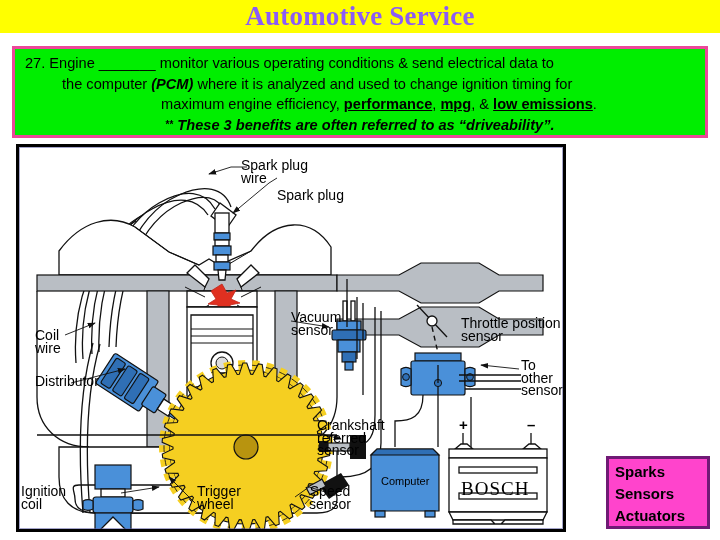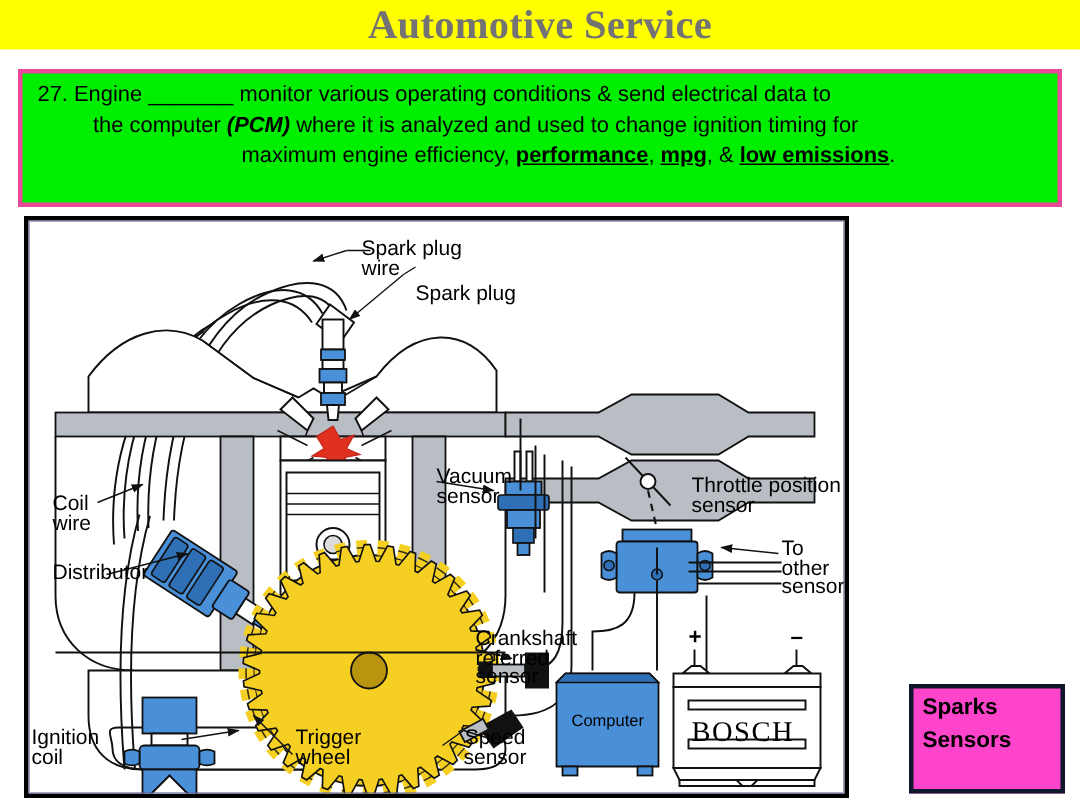--- a/index.html
+++ b/index.html
@@ -25,21 +25,21 @@
   }
   #title-text {
     position: absolute;
     left: 0; top: 1px;
     width: 720px;
     text-align: center;
     font-family: "Liberation Serif", serif;
     font-weight: bold;
     font-size: 27px;
     line-height: 31px;
-    color: #737373;
+    color: #8b5cf6;
     letter-spacing: 0.2px;
     white-space: nowrap;
   }
 
   
   #green-box {
     position: absolute;
     left: 12px; top: 46px;
     width: 696px; height: 92px;
     background: #00ee00;
@@ -98,21 +98,21 @@
     font-size: 19px;
     letter-spacing: 1px;
   }
 
   
   #pink-box {
     position: absolute;
     left: 606px; top: 456px;
     width: 104px; height: 73px;
     background: #ff44cc;
-    border: 3px solid #0f172a;
+    border: 3px solid #701a75;
     padding: 2px 0 0 6px;
   }
   #pink-box .pk {
     display: block;
     font-family: "Liberation Sans", sans-serif;
     font-weight: bold;
     font-size: 15px;
     line-height: 22px;
     color: #000000;
     white-space: nowrap;
@@ -129,20 +129,21 @@
 
   <div id="green-box">
     <div id="green-text">
 
       <span class="ln l1"><span>27.  Engine </span><span>_______</span><span> monitor various operating conditions &amp; send electrical data to</span></span>
 
       <span class="ln l2"><span>the computer </span><span class="bi">(PCM)</span><span> where it is analyzed and used to change ignition timing for</span></span>
 
       <span class="ln l3"><span>maximum engine efficiency, </span><span class="bu">performance</span><span>, </span><span class="bu">mpg</span><span>, &amp; </span><span class="bu">low  emissions</span><span>.</span></span>
 
+      <span class="ln l4"><span class="sup-stars">**</span><span class="bi"> These 3 benefits are often referred to as “driveability”.</span></span>
 
     </div>
   </div>
 
   <div id="diagram-frame">
 
     <svg id="diagram-svg" width="544" height="382" viewBox="0 0 544 382">
       <defs>
         <style>
           .ol { fill:none; stroke:#111; stroke-width:1.3; }
@@ -391,15 +392,16 @@
 
     <div class="dlabel" style="left:440px; top:272px; font-size:15px; font-weight:bold;">+</div>
 
     <div class="dlabel" style="left:508px; top:272px; font-size:15px; font-weight:bold;">–</div>
 
   </div>
 
   <div id="pink-box">
     <span class="pk">Sparks</span>
     <span class="pk">Sensors</span>
+    <span class="pk">Actuators</span>
   </div>
 
 </div>
 
 </body></html>

